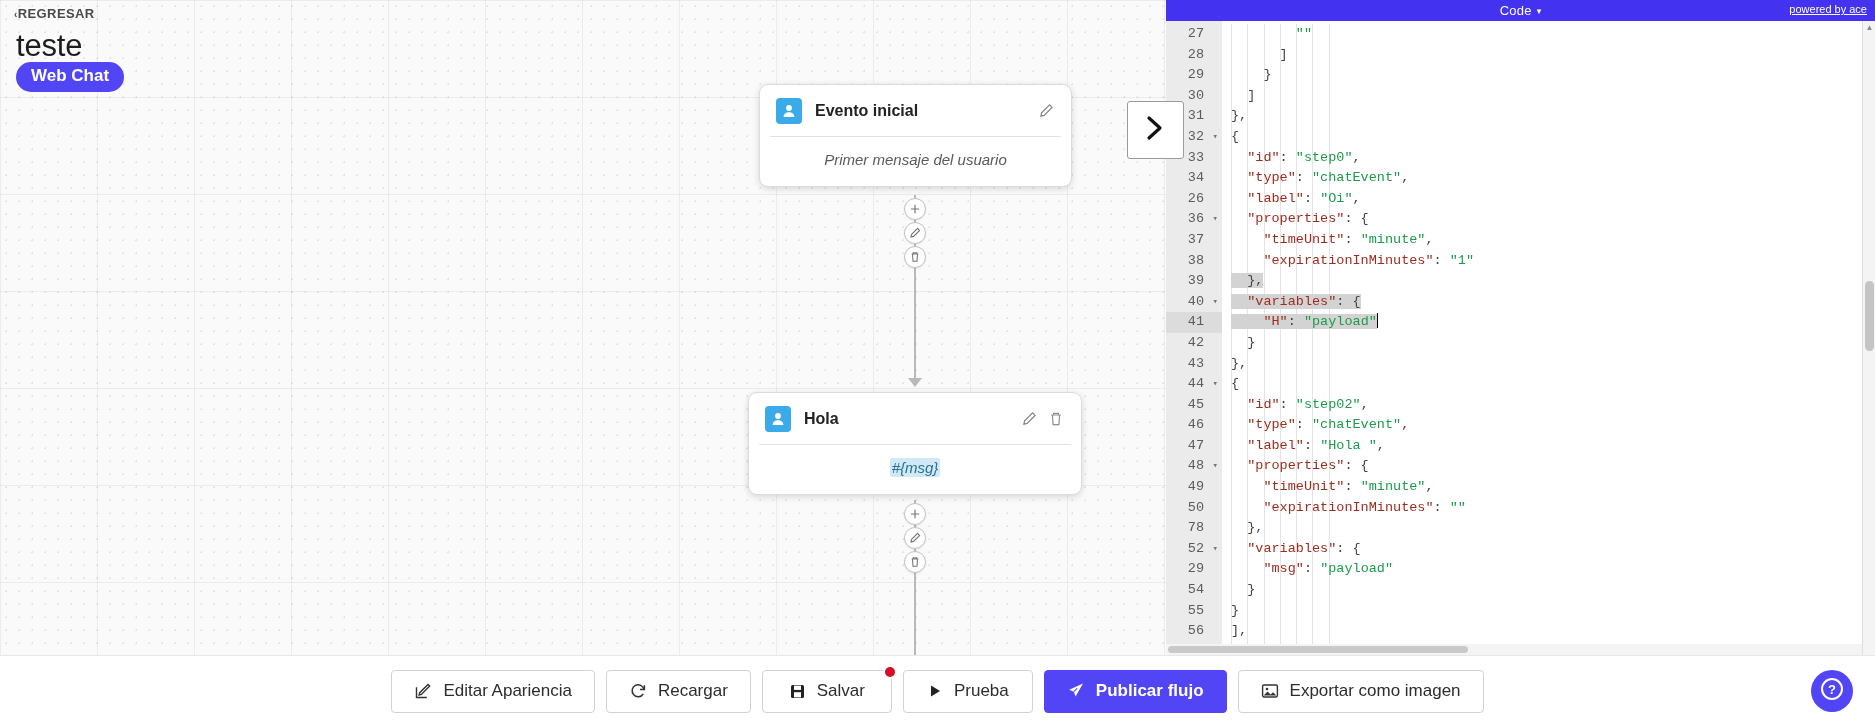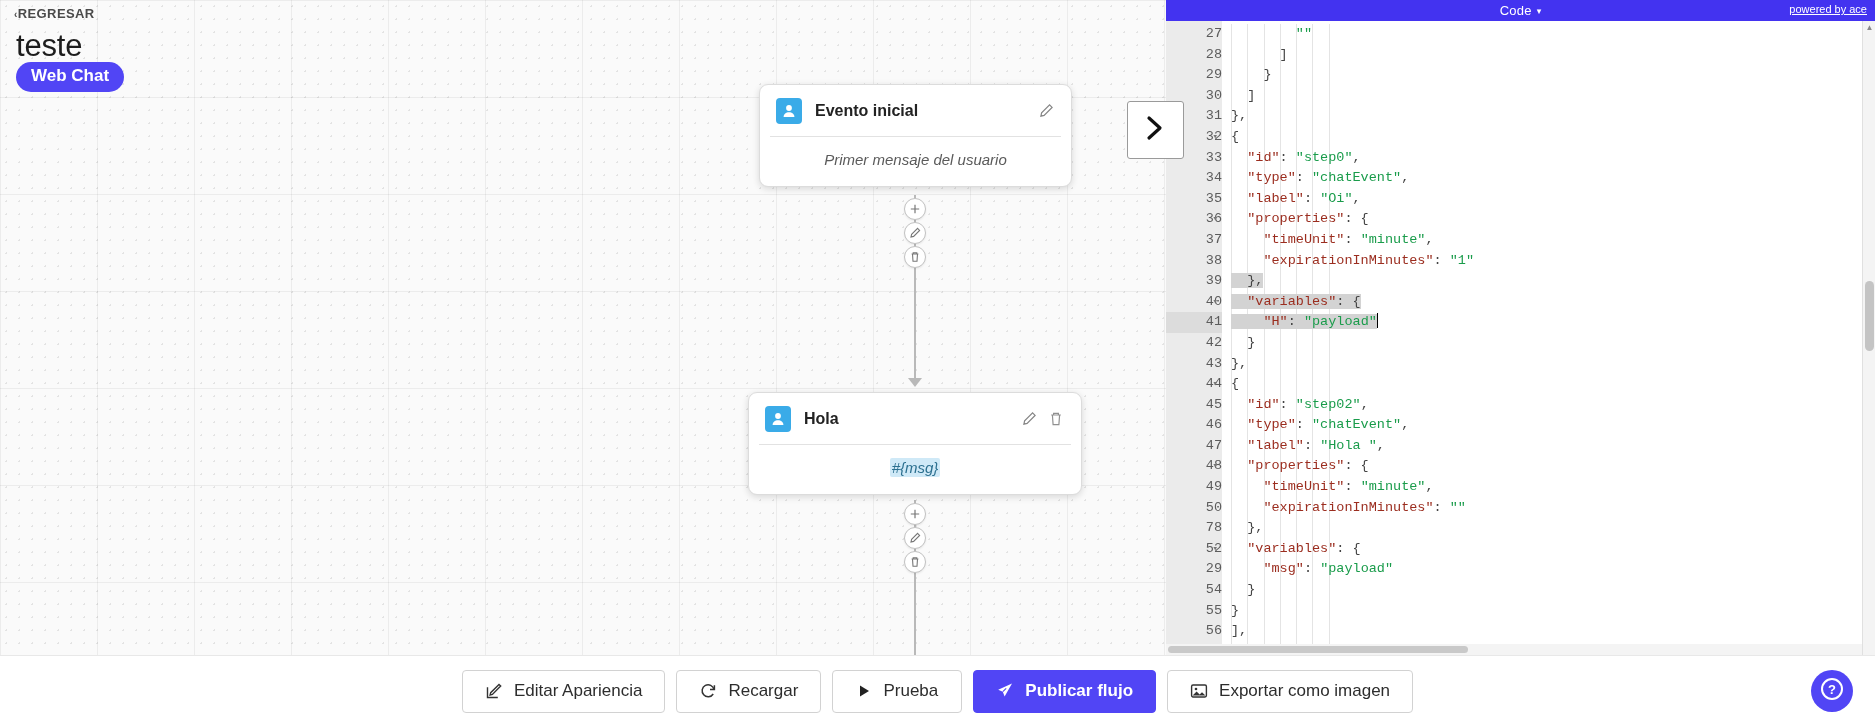--- a/index.html
+++ b/index.html
@@ -144,21 +144,21 @@
     font-size:13.5px;
     line-height:20.6px;
     background:#fff;
   }
   #gutter {
     width:56px; flex:0 0 56px;
     background:#ebebeb; color:#5c5c5c;
     text-align:right; padding-top:3px;
     user-select:none;
   }
-  .gl { position:relative; height:20.6px; }
+  .gl { padding-right:18px; position:relative; height:20.6px; }
   .gl.active { background:#dcdcdc; }
   .gl .fold {
     position:absolute; right:4px; top:0;
     font-size:9px; color:#777;
   }
   #code-area {
     flex:1 1 auto; position:relative; overflow:hidden;
     padding-top:3px; padding-left:9px;
   }
   .cl { height:20.6px; white-space:pre; position:relative; }
@@ -347,21 +347,21 @@
   <div id="editor">
     <div id="gutter">
         <div class="gl">27</div>
         <div class="gl">28</div>
         <div class="gl">29</div>
         <div class="gl">30</div>
         <div class="gl">31</div>
         <div class="gl">32<span class="fold">▾</span></div>
         <div class="gl">33</div>
         <div class="gl">34</div>
-        <div class="gl">35</div>
+        <div class="gl">26</div>
         <div class="gl">36<span class="fold">▾</span></div>
         <div class="gl">37</div>
         <div class="gl">38</div>
         <div class="gl">39</div>
         <div class="gl">40<span class="fold">▾</span></div>
         <div class="gl active">41</div>
         <div class="gl">42</div>
         <div class="gl">43</div>
         <div class="gl">44<span class="fold">▾</span></div>
         <div class="gl">45</div>
@@ -444,20 +444,31 @@
       <span class="ico">
         <svg width="18" height="18" viewBox="0 0 18 18">
           <path d="M15 7.5A6 6 0 1 0 14.2 12" fill="none" stroke="#333" stroke-width="1.5"></path>
           <path d="M15.4 3.2v4.4h-4.4" fill="none" stroke="#333" stroke-width="1.5"></path>
         </svg>
       </span>
       <span>Recargar</span>
     </button>
     <button class="tbtn">
       <span class="ico">
+        <svg width="17" height="17" viewBox="0 0 17 17">
+          <rect x="2" y="2" width="13" height="13" rx="1.6" fill="#222"></rect>
+          <rect x="5" y="2.6" width="7" height="4.3" fill="#fff"></rect>
+          <rect x="5" y="9.2" width="7" height="5.2" fill="#fff"></rect>
+        </svg>
+      </span>
+      <span>Salvar</span>
+      <span class="dot"></span>
+    </button>
+    <button class="tbtn">
+      <span class="ico">
         <svg width="16" height="16" viewBox="0 0 16 16">
           <path d="M4 2.6l9 5.4-9 5.4z" fill="#222"></path>
         </svg>
       </span>
       <span>Prueba</span>
     </button>
     <button class="tbtn primary">
       <span class="ico">
         <svg width="18" height="18" viewBox="0 0 18 18">
           <path d="M16 1.6L2.2 7.8l4.6 1.9 1.8 4.7z" fill="#fff"></path>

